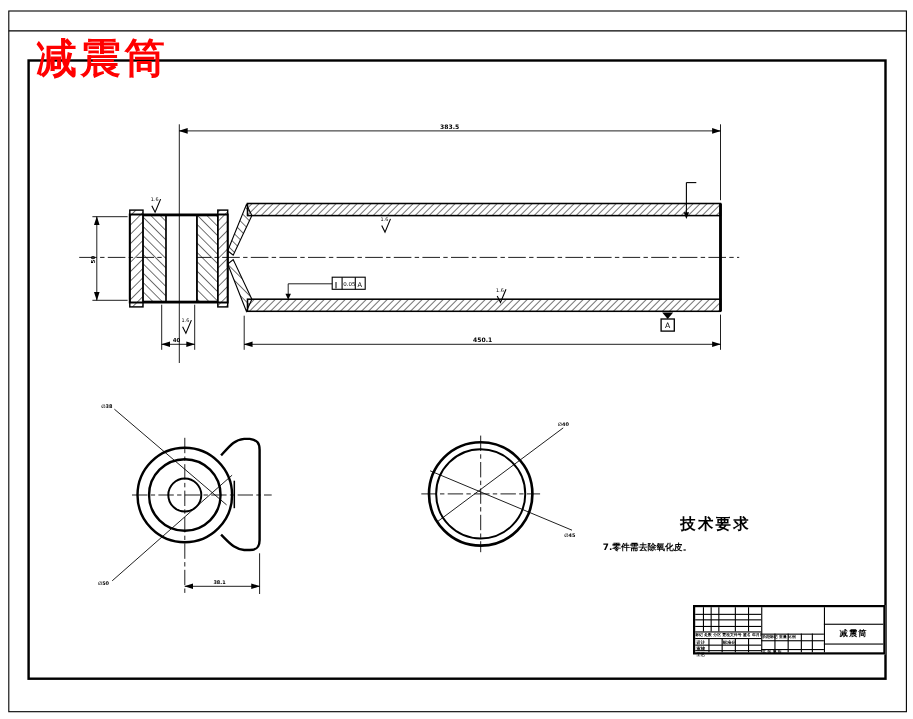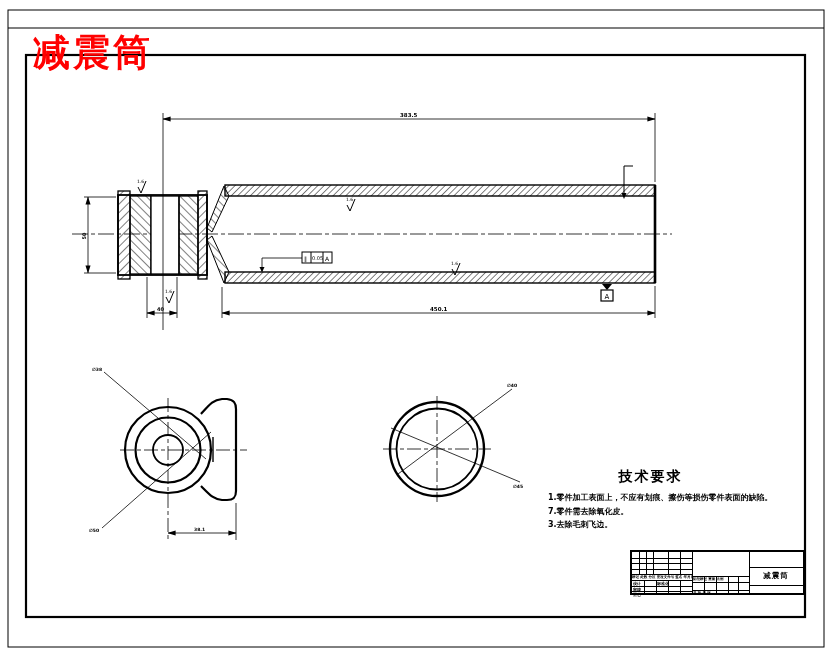--- a/index.html
+++ b/index.html
@@ -151,23 +151,21 @@
       <line x1="391" y1="428" x2="520" y2="482" stroke-width="0.8"></line>
     </g>
     <text x="507" y="387" font-size="4.5" font-weight="bold">∅40</text>
     <text x="513" y="488" font-size="4.5" font-weight="bold">∅45</text>
   </svg>
 
   <div class="red-title">减震筒</div>
 
   <div class="techreq">
     <div class="tr-head">技术要求</div>
-    <div class="tr-line">1.零件加工表面上，不应有划痕、擦伤等损伤零件表面的缺陷。</div>
     <div class="tr-line">7.零件需去除氧化皮。</div>
-    <div class="tr-line">3.去除毛刺飞边。</div>
   </div>
 
   <div class="tblock">
 
     <div class="tb" style="left:60px;top:0;width:1px;height:41px;"></div>
     <div class="tb" style="left:117px;top:0;width:1px;height:41px;"></div>
 
     <div class="tb" style="left:0;top:5.5px;width:60px;height:1px;"></div>
     <div class="tb" style="left:0;top:11px;width:60px;height:1px;"></div>
     <div class="tb" style="left:0;top:16.5px;width:60px;height:1px;"></div>

